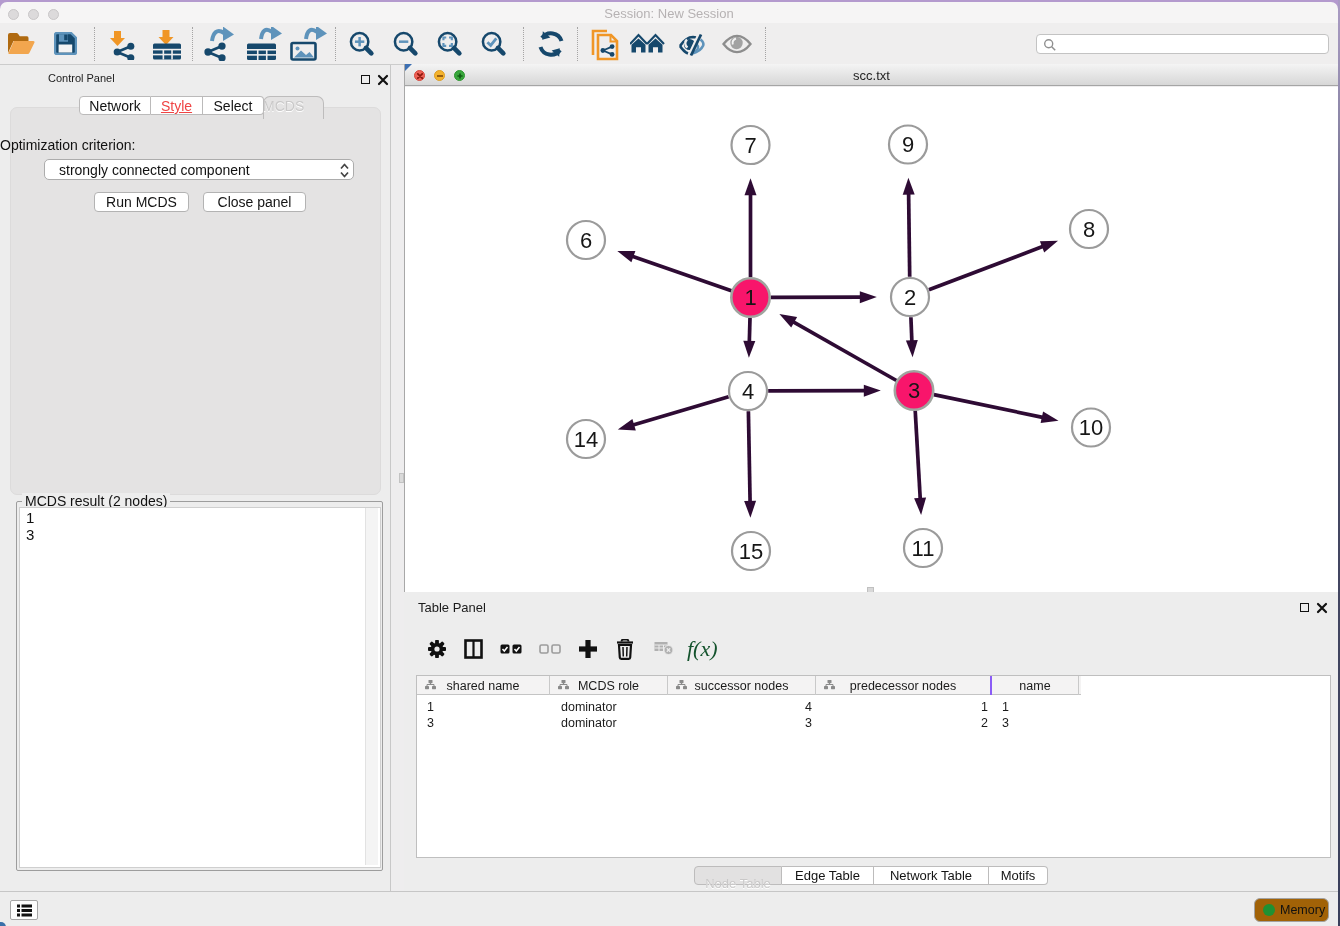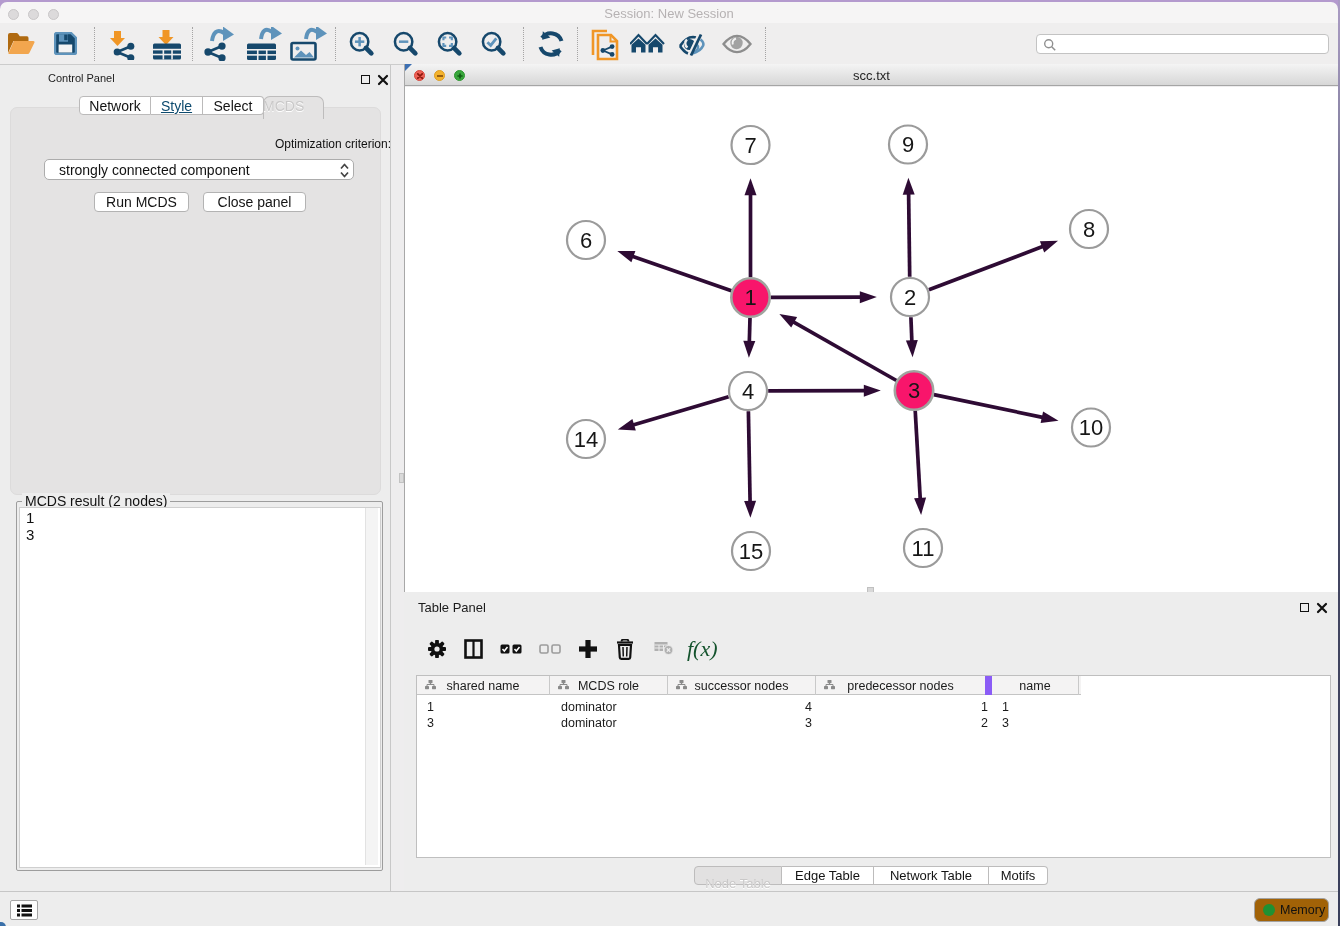--- a/index.html
+++ b/index.html
@@ -170,25 +170,25 @@
   <div class="abs" style="left:24px;top:7px;font-size:11px;color:#1c1c1c;margin-left:24px;">Control Panel</div>
   <div class="abs" style="left:361px;top:10px;width:9px;height:9px;border:1.6px solid #111;"></div>
   <svg class="abs" style="left:377px;top:9px;" width="12" height="12" viewBox="0 0 12 12">
       <path d="M2,2 L10,10 M10,2 L2,10" stroke="#111" stroke-width="2.2" stroke-linecap="round"></path>
     </svg>
 
   <div class="abs" style="left:10px;top:42px;width:371px;height:388px;background:#e4e3e3;border:1px solid #dcdbdb;border-radius:7px;"></div>
 
   <div class="abs" style="left:263px;top:31px;width:61px;height:23px;background:#e4e3e3;border:1px solid #bdbcbc;border-bottom:none;border-radius:7px 7px 0 0;"></div>
   <div class="abs" style="left:79px;top:31px;width:72px;height:19px;background:#fff;border:1px solid #bbbaba;border-radius:4px 0 0 4px;text-align:center;font-size:14px;color:#141414;padding-top:1px;">Network</div>
-  <div class="abs" style="left:151px;top:31px;width:52px;height:19px;background:#fff;border:1px solid #bbbaba;border-left:none;text-align:center;font-size:14px;color:#0c4a6e;padding-top:1px;text-decoration:underline;">Style</div>
+  <div class="abs" style="left:151px;top:31px;width:52px;height:19px;background:#fff;border:1px solid #bbbaba;border-left:none;text-align:center;font-size:14px;color:#ef4444;padding-top:1px;text-decoration:underline;">Style</div>
   <div class="abs" style="left:203px;top:31px;width:61px;height:19px;background:#fff;border:1px solid #bbbaba;border-left:none;border-radius:0 4px 4px 0;text-align:center;font-size:14px;color:#141414;padding-top:1px;">Select</div>
   <div class="abs" style="left:263px;top:33px;width:61px;height:19px;text-align:left;font-size:14px;color:#c9c8c8;text-shadow:0 1px 0 #fff;">MCDS</div>
 
-  <div class="abs" style="left:0;top:72px;width:391px;text-align:right;font-size:12px;color:#111;">Optimization criterion:</div>
+  <div class="abs" style="left:0;top:72px;width:391px;text-align:left;font-size:14px;color:#111;">Optimization criterion:</div>
   <div class="abs" style="left:44px;top:94px;width:310px;height:21px;background:#fff;border:1px solid #acacac;border-radius:5px;">
     <div class="abs" style="left:14px;top:2px;font-size:14px;color:#111;">strongly connected component</div>
     <svg class="abs" style="left:294px;top:3px;" width="11" height="15" viewBox="0 0 11 15">
         <path d="M2,5.5 L5.5,1.5 L9,5.5" fill="none" stroke="#444" stroke-width="1.7" stroke-linejoin="round"></path>
         <path d="M2,9.5 L5.5,13.5 L9,9.5" fill="none" stroke="#444" stroke-width="1.7" stroke-linejoin="round"></path>
       </svg>
   </div>
   <div class="abs" style="left:94px;top:127px;width:95px;height:20px;background:#fff;border:1px solid #b3b3b3;border-radius:4px;text-align:center;font-size:14px;color:#141414;padding-top:1px;">Run MCDS</div>
   <div class="abs" style="left:203px;top:127px;width:103px;height:20px;background:#fff;border:1px solid #b3b3b3;border-radius:4px;text-align:center;font-size:14px;color:#141414;padding-top:1px;">Close panel</div>
 
@@ -363,21 +363,21 @@
       </svg>
 <div style="position:absolute;left:251px;top:0;width:148px;height:19px;border-right:1px solid #c9c9c9;text-align:center;font-size:12.5px;color:#1b1b1b;padding-top:3px;">successor nodes</div>
 <svg style="position:absolute;left:259px;top:4px" width="11" height="10" viewBox="0 0 11 10">
         <g fill="#8a8a8a">
           <rect x="3.5" y="0" width="4" height="3.2" rx="0.6"></rect>
           <rect x="0" y="6" width="4" height="3.2" rx="0.6"></rect>
           <rect x="7" y="6" width="4" height="3.2" rx="0.6"></rect>
           <path d="M5.5,3 L5.5,4.5 M2,6.2 L2,4.5 L9,4.5 L9,6.2" fill="none" stroke="#8a8a8a" stroke-width="1"></path>
         </g>
       </svg>
-<div style="position:absolute;left:399px;top:0;width:176px;height:19px;border-right:7px solid #8b5cf6;text-align:center;font-size:12.5px;color:#1b1b1b;padding-top:3px;">predecessor nodes</div>
+<div style="position:absolute;left:399px;top:0;width:176px;height:19px;border-right:2px solid #8b5cf6;text-align:center;font-size:12.5px;color:#1b1b1b;padding-top:3px;">predecessor nodes</div>
 <svg style="position:absolute;left:407px;top:4px" width="11" height="10" viewBox="0 0 11 10">
         <g fill="#8a8a8a">
           <rect x="3.5" y="0" width="4" height="3.2" rx="0.6"></rect>
           <rect x="0" y="6" width="4" height="3.2" rx="0.6"></rect>
           <rect x="7" y="6" width="4" height="3.2" rx="0.6"></rect>
           <path d="M5.5,3 L5.5,4.5 M2,6.2 L2,4.5 L9,4.5 L9,6.2" fill="none" stroke="#8a8a8a" stroke-width="1"></path>
         </g>
       </svg>
 <div style="position:absolute;left:575px;top:0;width:87px;height:19px;border-right:1px solid #c9c9c9;text-align:center;font-size:12.5px;color:#1b1b1b;padding-top:3px;">name</div>
 <div style="position:absolute;left:10px;top:24px;font-size:12.5px;color:#1b1b1b;">1</div>

